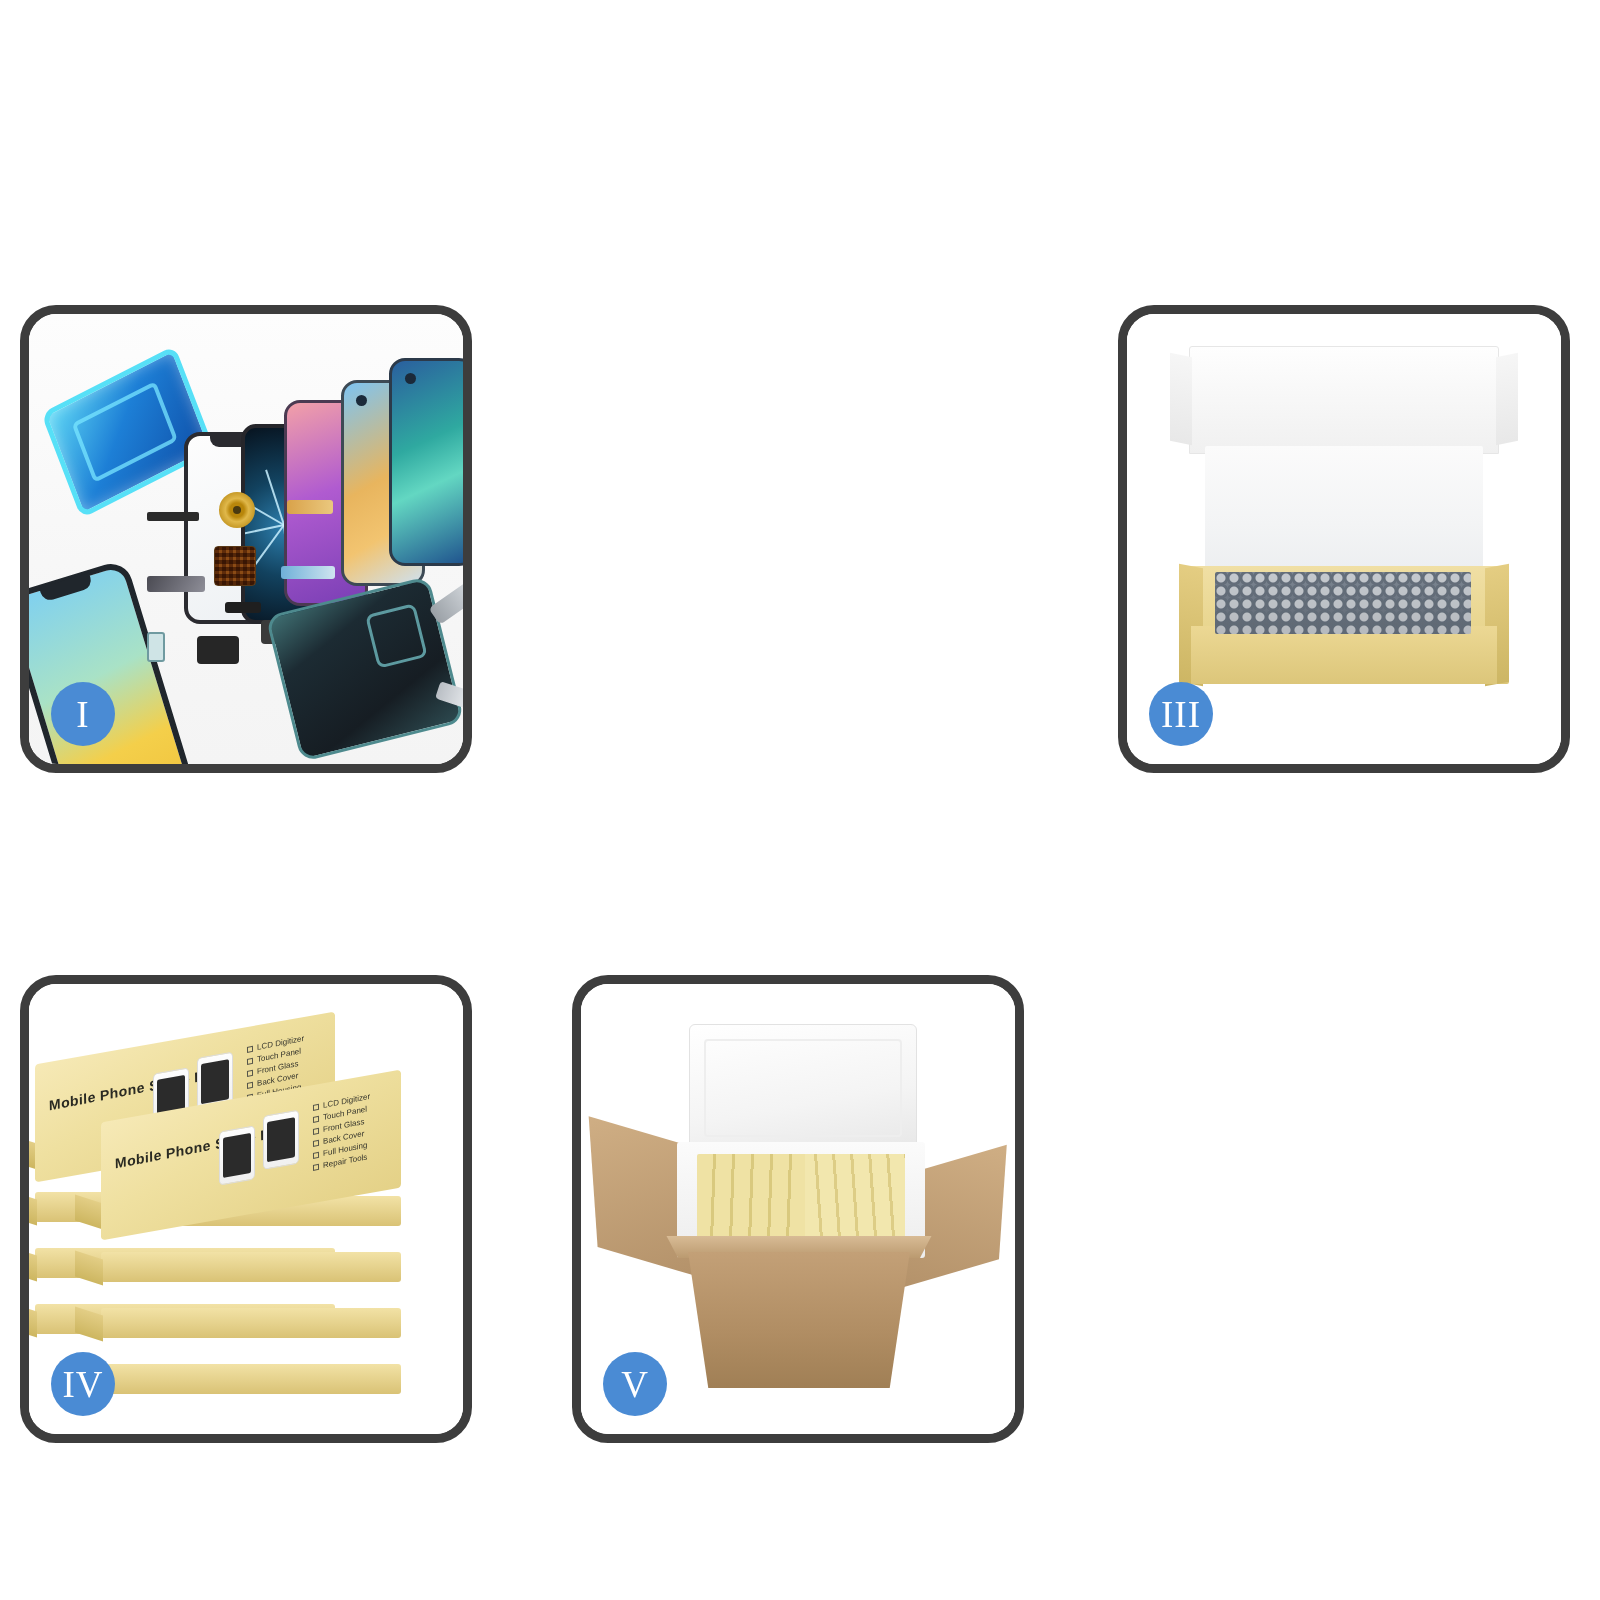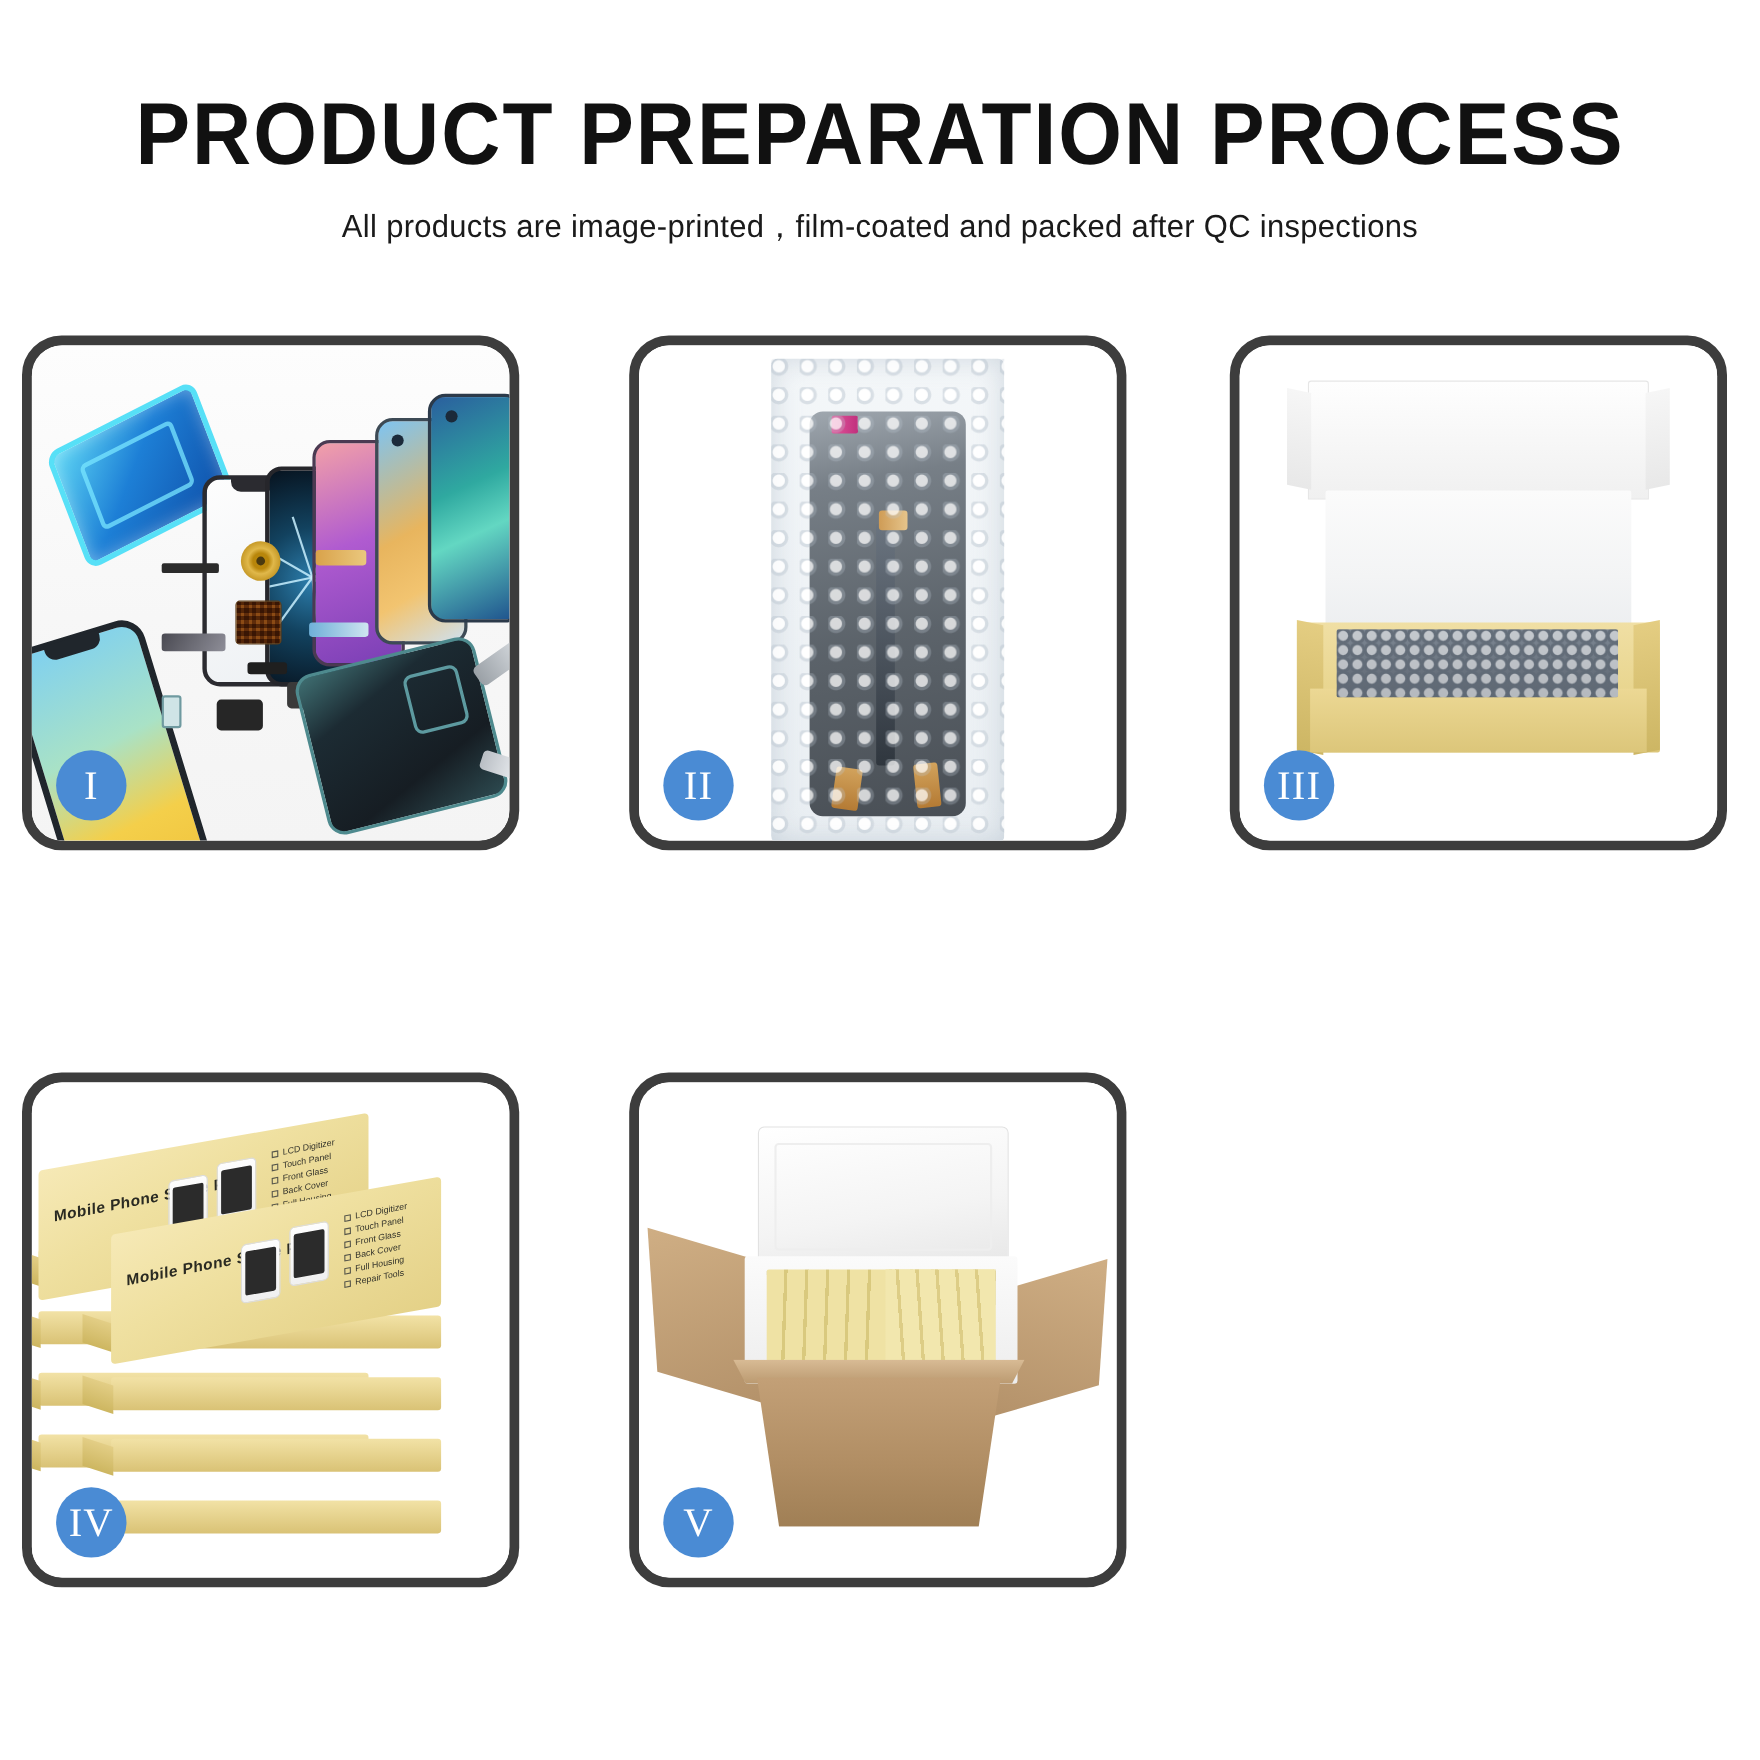--- a/index.html
+++ b/index.html
@@ -318,24 +318,20 @@
     background:rgba(150,122,88,.5);transform:skewY(20deg);}
   .shadow6{position:absolute;left:40px;top:50px;width:338px;height:300px;
     background:linear-gradient(160deg,rgba(235,240,245,.85),rgba(250,250,252,0));
     border-radius:12px;z-index:-1;}
 </style>
 </head>
 <body>
 
 <div class="page">
 
-  <div class="header">
-    <div class="title">PRODUCT PREPARATION PROCESS</div>
-    <div class="subtitle">All products are image-printed，film-coated and packed after QC inspections</div>
-  </div>
 
   <div class="grid">
 
     <div class="card c1">
       <div class="clip">
         <div class="scene1">
           <div class="adh"></div>
           <div class="glassA"></div>
           <div class="scrB">
             <div class="crack">
@@ -369,36 +365,20 @@
           <div class="cam"></div>
           <div class="btns"></div>
           <div class="backplate"></div>
           <div class="brush"></div>
           <div class="screws"></div>
         </div>
       </div>
       <div class="badge">I</div>
     </div>
 
-    <div class="card c2">
-      <div class="clip">
-        <div class="scene2">
-          <div class="wrap2">
-            <div class="screen2"></div>
-            <div class="ribbon2"></div>
-            <div class="gold2a"></div>
-            <div class="gold2b"></div>
-            <div class="gold2c"></div>
-            <div class="pinktag"></div>
-            <div class="bwrap2"></div>
-          </div>
-        </div>
-      </div>
-      <div class="badge">II</div>
-    </div>
 
     <div class="card c3">
       <div class="clip">
         <div class="scene3">
           <div class="lid3"></div>
           <div class="foam3"></div>
           <div class="tray3">
             <div class="lft"></div>
             <div class="rgt"></div>
             <div class="front"></div>

